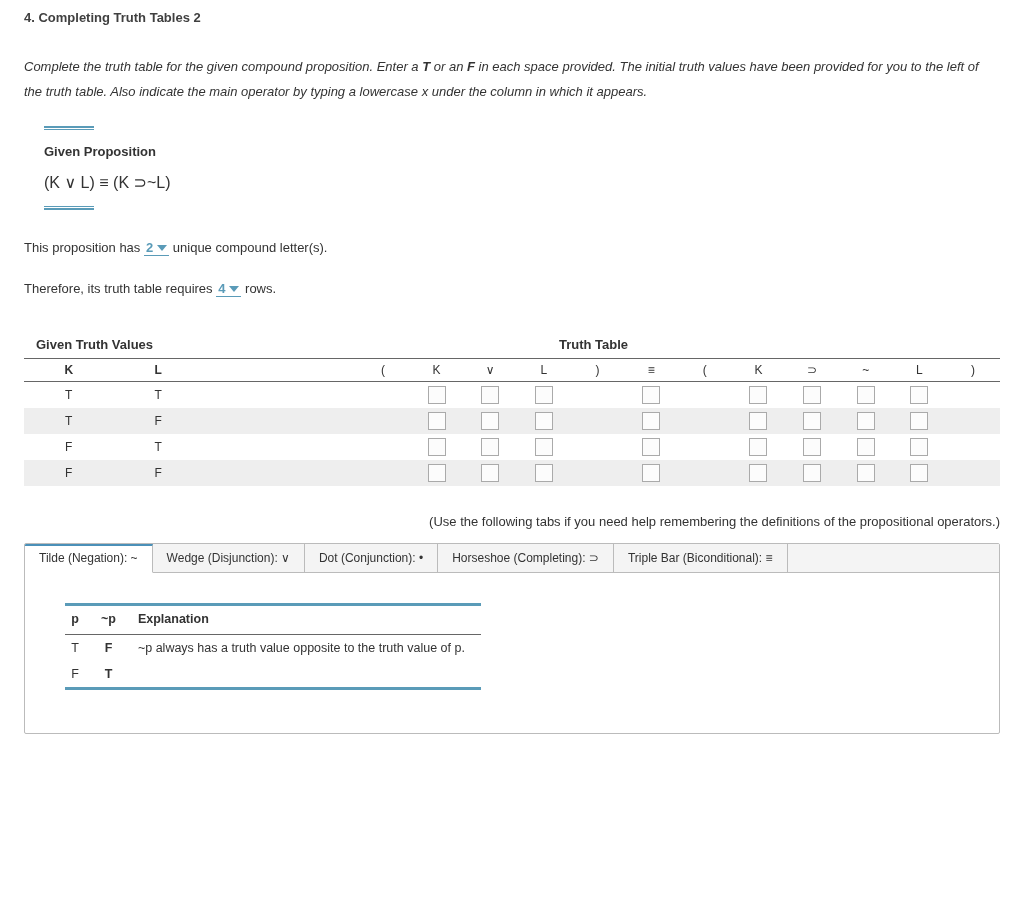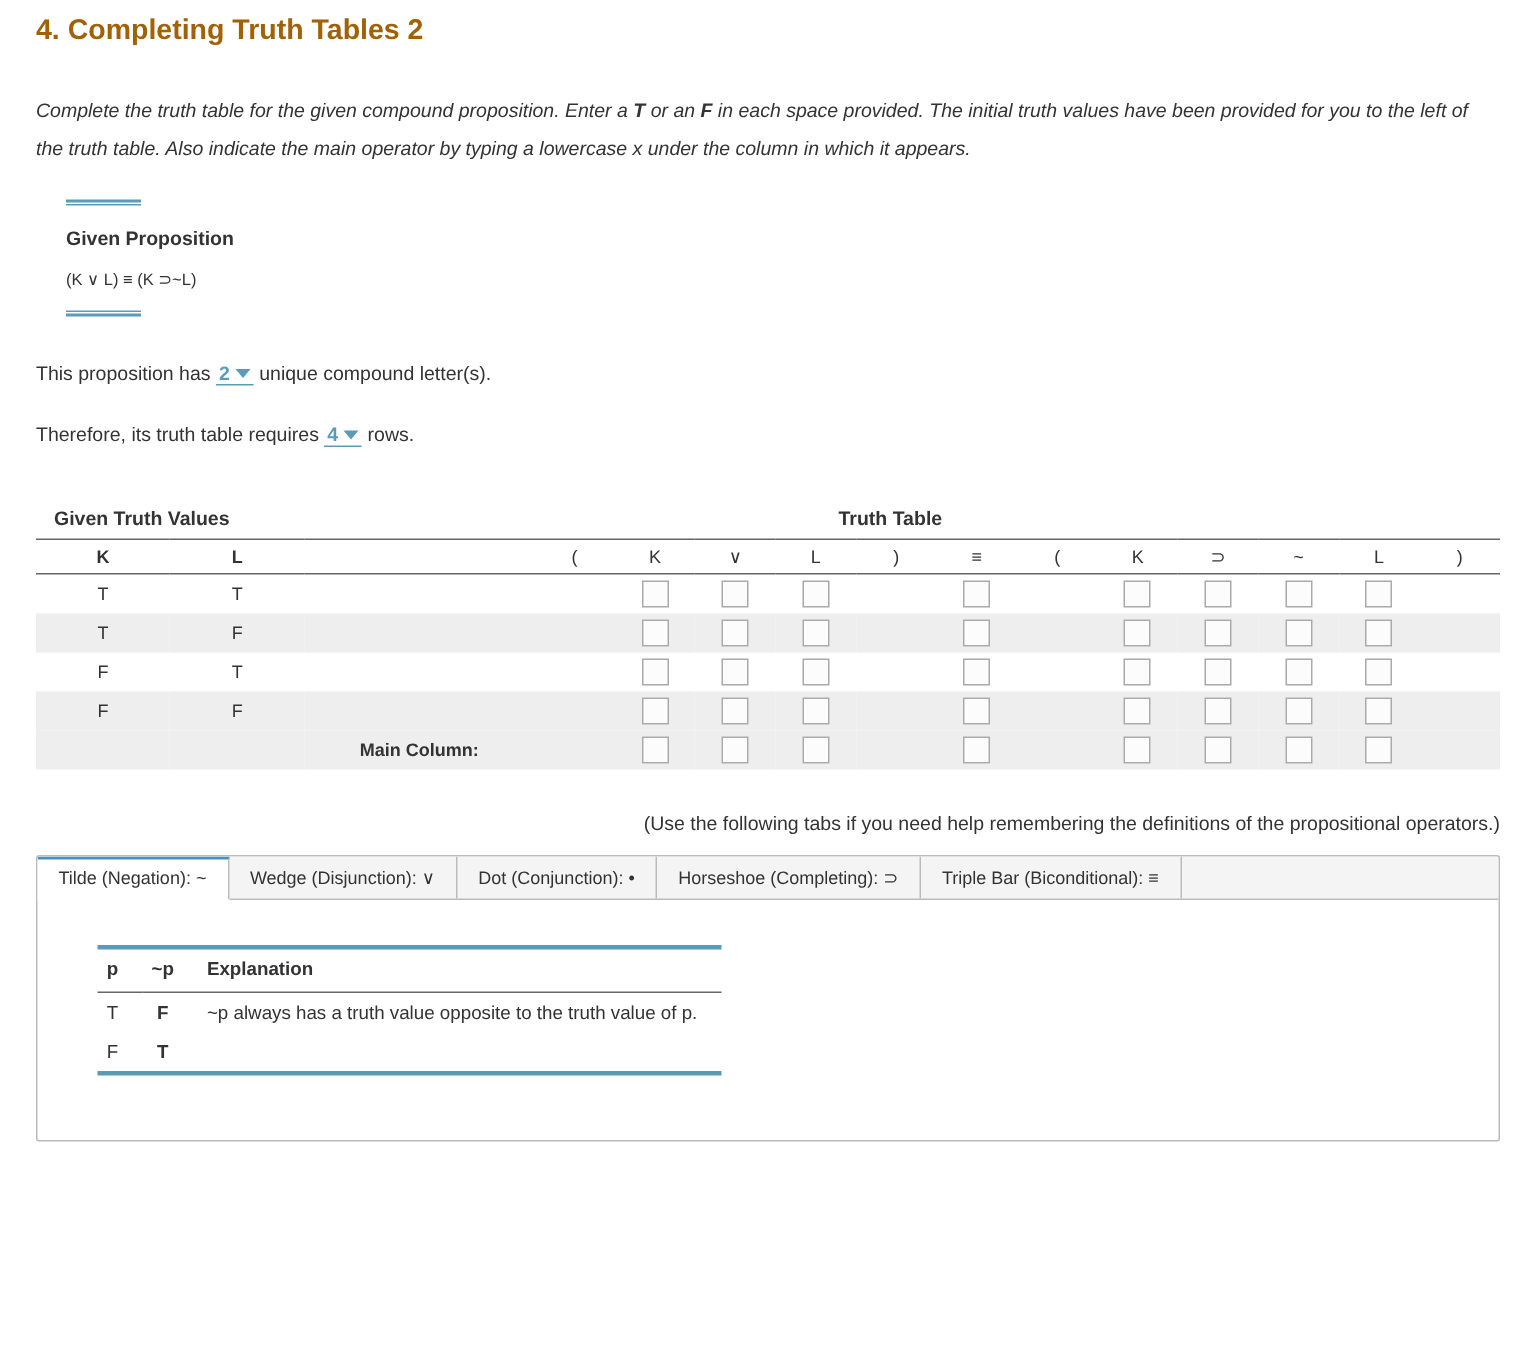--- a/index.html
+++ b/index.html
@@ -6,23 +6,23 @@
   body {
     margin: 0;
     padding: 0 24px 24px 24px;
     font-family: Verdana, Geneva, sans-serif;
     font-size: 13px;
     color: #333;
     background: #fff;
     width: 1024px;
   }
   h4.title {
-    color: #a16207;
+    color: #404040;
     font-weight: bold;
-    font-size: 19px;
+    font-size: 13px;
     margin: 10px 0 30px 0;
   }
   .instructions {
     font-style: italic;
     line-height: 1.9;
     margin-bottom: 22px;
   }
   .instructions .bold { font-weight: bold; font-style: italic; }
 
   .given-prop-block {
@@ -31,21 +31,21 @@
   }
   .bar-top, .bar-bottom {
     height: 2px;
     background: #5a9bb8;
     width: 50px;
     margin-bottom: 1px;
   }
   .bar-top2 { height: 1px; background: #5a9bb8; width: 50px; margin-bottom: 14px; }
   .bar-bottom-pre { height: 1px; background: #5a9bb8; width: 50px; margin-top: 14px; margin-bottom:1px;}
   .gp-label { font-weight: bold; margin-bottom: 14px; }
-  .gp-formula { font-size: 11px; }
+  .gp-formula { font-size: 16px; }
 
   .stmt-line { margin: 20px 0 25px 0; }
   .value-dd {
     display: inline-flex;
     align-items: center;
     border-bottom: 1px solid #5a9bb8;
     color: #5a9bb8;
     padding: 0 2px;
     gap: 4px;
     cursor: pointer;
@@ -265,37 +265,20 @@
       <td><input class="cell-input" style=""></td>
       <td><input class="cell-input" style=""></td>
       <td><input class="cell-input" style=""></td>
       <td><input class="cell-input" style=""></td>
       <td></td>
     </tr>
     <tr class="body shade">
       <td class="given-col">F</td>
       <td class="given-col">F</td>
       <td class="spacer"></td>
-      <td></td>
-      <td><input class="cell-input" style=""></td>
-      <td><input class="cell-input" style=""></td>
-      <td><input class="cell-input" style=""></td>
-      <td></td>
-      <td><input class="cell-input" style=""></td>
-      <td></td>
-      <td><input class="cell-input" style=""></td>
-      <td><input class="cell-input" style=""></td>
-      <td><input class="cell-input" style=""></td>
-      <td><input class="cell-input" style=""></td>
-      <td></td>
-    </tr>
-    <tr class="body shade">
-      <td class="given-col"></td>
-      <td class="given-col"></td>
-      <td class="main-label">Main Column:</td>
       <td></td>
       <td><input class="cell-input" style=""></td>
       <td><input class="cell-input" style=""></td>
       <td><input class="cell-input" style=""></td>
       <td></td>
       <td><input class="cell-input" style=""></td>
       <td></td>
       <td><input class="cell-input" style=""></td>
       <td><input class="cell-input" style=""></td>
       <td><input class="cell-input" style=""></td>

